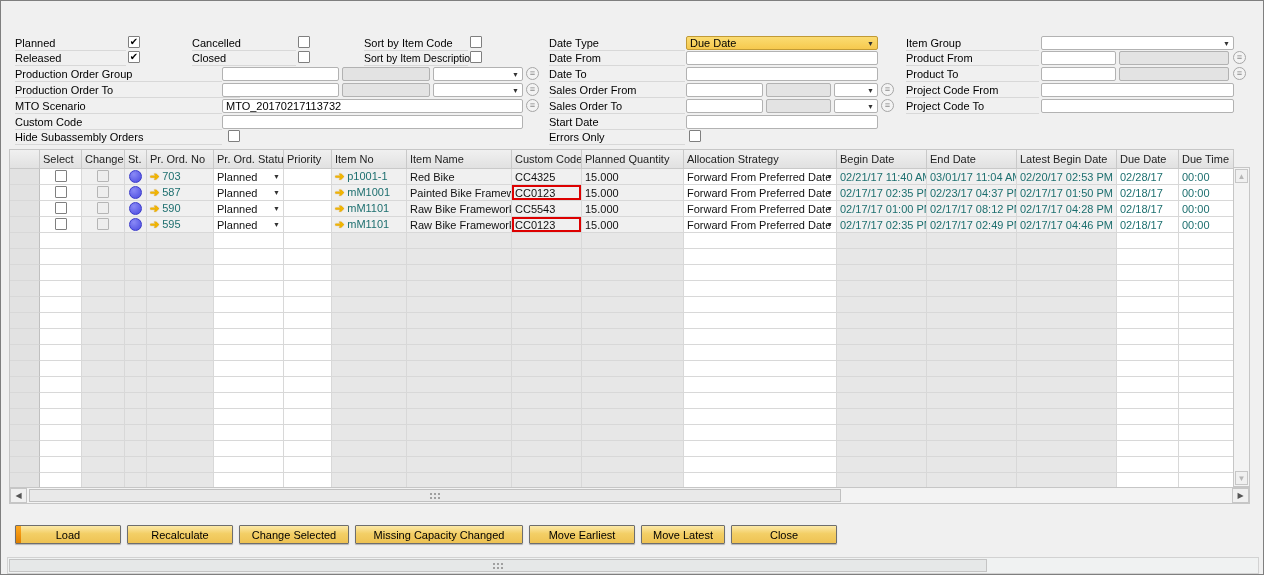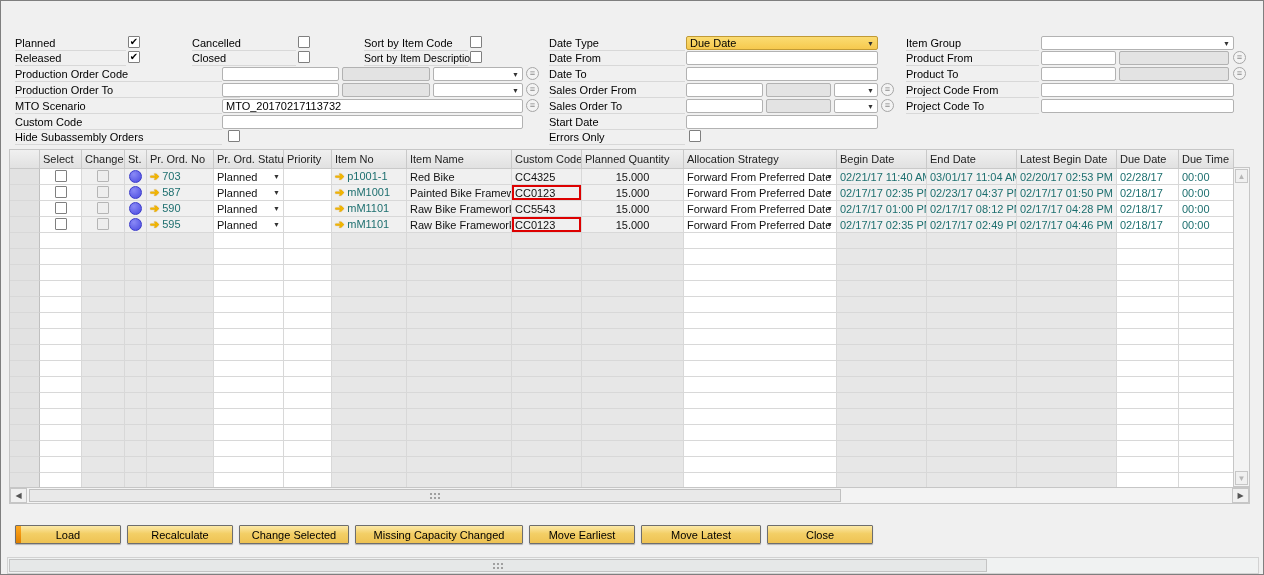--- a/index.html
+++ b/index.html
@@ -38,21 +38,21 @@
   table{border-collapse:separate;border-spacing:0;table-layout:fixed;width:1224px;
     border-left:1px solid #c6c6c6;border-top:1px solid #c6c6c6;}
   th{background:linear-gradient(#f0f0f0,#e1e1e1);border-right:1px solid #c9c9c9;
     border-bottom:1px solid #c9c9c9;font-weight:normal;font-size:11px;text-align:left;
     padding:0 3px;height:18px;overflow:hidden;white-space:nowrap;color:#222;}
   td{height:16px;font-size:11px;padding:0 3px;border-right:1px solid #d8d8d8;
     border-bottom:1px solid #d8d8d8;overflow:hidden;white-space:nowrap;box-sizing:border-box;color:#111;}
   td.rowhead{background:#e2e2e2;border-right:1px solid #c0c0c0;}
   td.cw{background:#fff;} td.cg{background:#f0f0f0;}
   tr.empty td.cg{background:#e7e7e7;}
-  td.tl{color:#1d6f6f;} td.num{text-align:center;} td.center{text-align:center;}
+  td.tl{color:#1d6f6f;} td.num{text-align:left;} td.center{text-align:center;}
   td.combo{position:relative;padding-right:12px;}
   td.combo .caret{top:4px;}
   td.hl{box-shadow:inset 0 0 0 2px #dd0000;}
   .dot{display:inline-block;width:11px;height:11px;border-radius:50%;
     background:radial-gradient(circle at 35% 30%,#8a8af6,#4a4ae0);border:1px solid #3b3bca;
     vertical-align:-2px;}
   .arrow{color:#f2b600;font-weight:bold;text-shadow:0 0 1px #bf7c00;margin-right:3px;font-size:11px;}
   .tealtxt{color:#1d6f6f;}
   
   .hscroll{position:absolute;left:0;top:338px;width:1241px;height:17px;background:#f3f3f3;
@@ -95,21 +95,21 @@
     <div class="lbl" style="left:363px;top:7px;width:104px">Sort by Item Code</div>
     <div class="cb" style="left:469px;top:7px"></div>
 
     <div class="lbl" style="left:14px;top:22px;width:111px">Released</div>
     <div class="cb checked" style="left:127px;top:22px">✔</div>
     <div class="lbl" style="left:191px;top:22px;width:104px">Closed</div>
     <div class="cb" style="left:297px;top:22px"></div>
     <div class="lbl" style="left:363px;top:22px;width:104px;font-size:10.5px">Sort by Item Description</div>
     <div class="cb" style="left:469px;top:22px"></div>
 
-    <div class="lbl" style="left:14px;top:38px;width:207px">Production Order Code</div>
+    <div class="lbl" style="left:14px;top:38px;width:207px">Production Order Group</div>
     <input class="fld" style="left: 221px; top: 38px; width: 117px;">
     <div class="fld gray" style="left:341px;top:38px;width:88px"></div>
     <div class="fld combo" style="left:432px;top:38px;width:90px">
         <span class="caret">▼</span>
       </div>
     <div class="clist" style="left:525px;top:38px">≡</div>
 
     <div class="lbl" style="left:14px;top:54px;width:225px">Production Order To</div>
     <input class="fld" style="left: 221px; top: 54px; width: 117px;">
     <div class="fld gray" style="left:341px;top:54px;width:88px"></div>
@@ -608,21 +608,21 @@
       <div class="sb-btn" style="right:0;top:0;width:17px;height:15px">▶</div>
     </div>
   </div>
 
   <div class="footer">
     <button class="btn default" style="width:106px">Load</button>
     <button class="btn" style="width:106px">Recalculate</button>
     <button class="btn" style="width:110px">Change Selected</button>
     <button class="btn" style="width:168px">Missing Capacity Changed</button>
     <button class="btn" style="width:106px">Move Earliest</button>
-    <button class="btn" style="width:120px">Move Latest</button>
+    <button class="btn" style="width:84px">Move Latest</button>
     <button class="btn" style="width:106px">Close</button>
   </div>
 
   <div class="winscroll">
     <div class="winthumb">
         <div class="grip"></div>
       </div>
   </div>
 
 </div>

